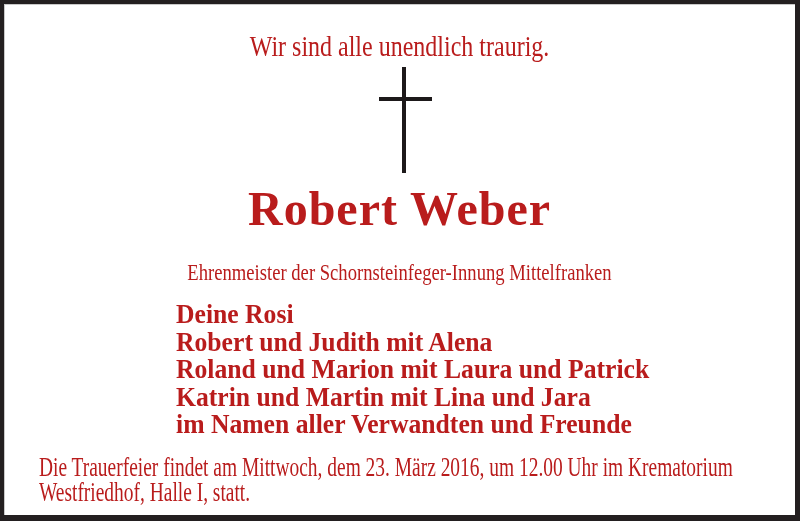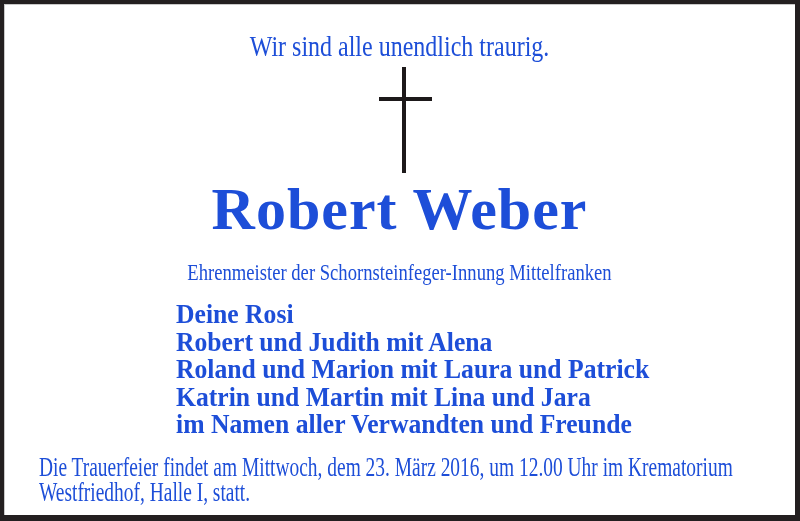--- a/index.html
+++ b/index.html
@@ -12,21 +12,21 @@
     width: 800px;
     height: 521px;
     box-sizing: border-box;
     background: #ffffff;
     border-style: solid;
     border-color: #231f20;
     border-width: 4px 5px 6px 4px;
     box-shadow: inset 1px 1px 0 #c9c9c9;
     overflow: hidden;
     font-family: "Liberation Serif", serif;
-    color: #1d4ed8;
+    color: #b91c1c;
   }
   .opening {
     position: absolute;
     top: 25px;
     left: 0;
     right: 0;
     text-align: center;
     font-size: 30px;
     line-height: 34px;
     transform: scaleX(0.80);
@@ -52,21 +52,21 @@
     width: 53px;
     height: 4px;
     background: #1d191a;
   }
   .name {
     position: absolute;
     top: 183px;
     left: 0;
     right: 0;
     text-align: center;
-    font-size: 60px;
+    font-size: 48px;
     line-height: 44px;
     font-weight: bold;
     letter-spacing: 1px;
     white-space: nowrap;
   }
   .dates {
     position: absolute;
     top: 233px;
     left: 0;
     right: 0;

